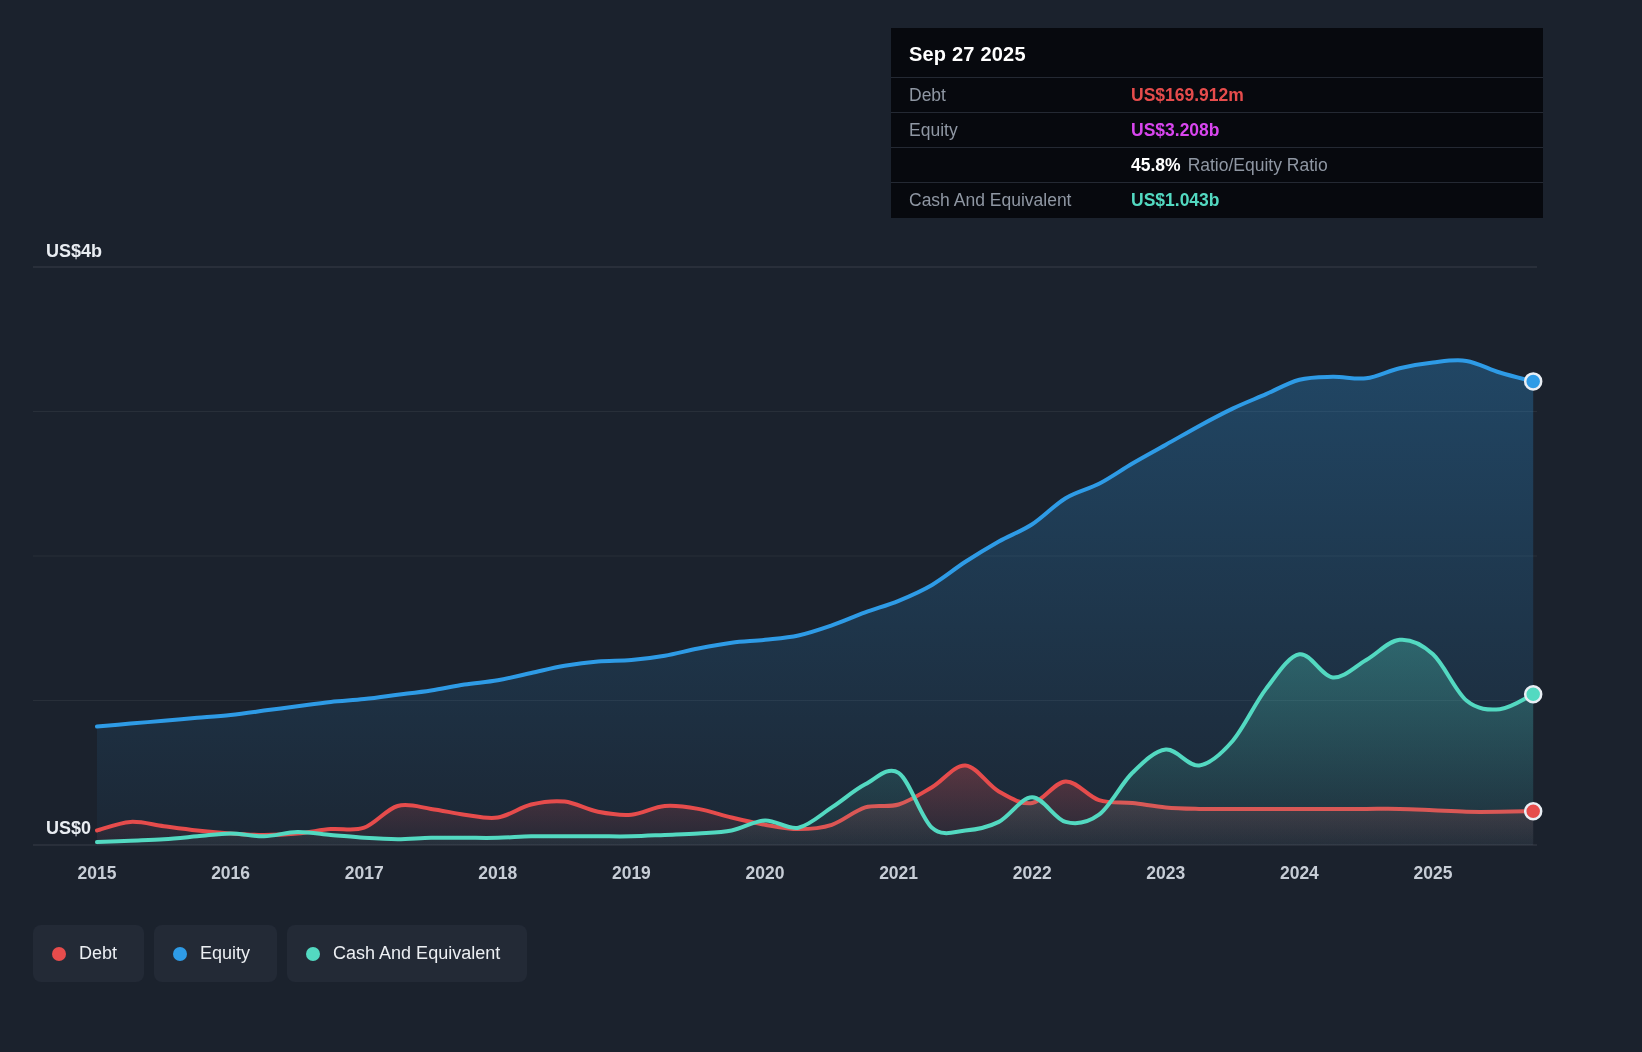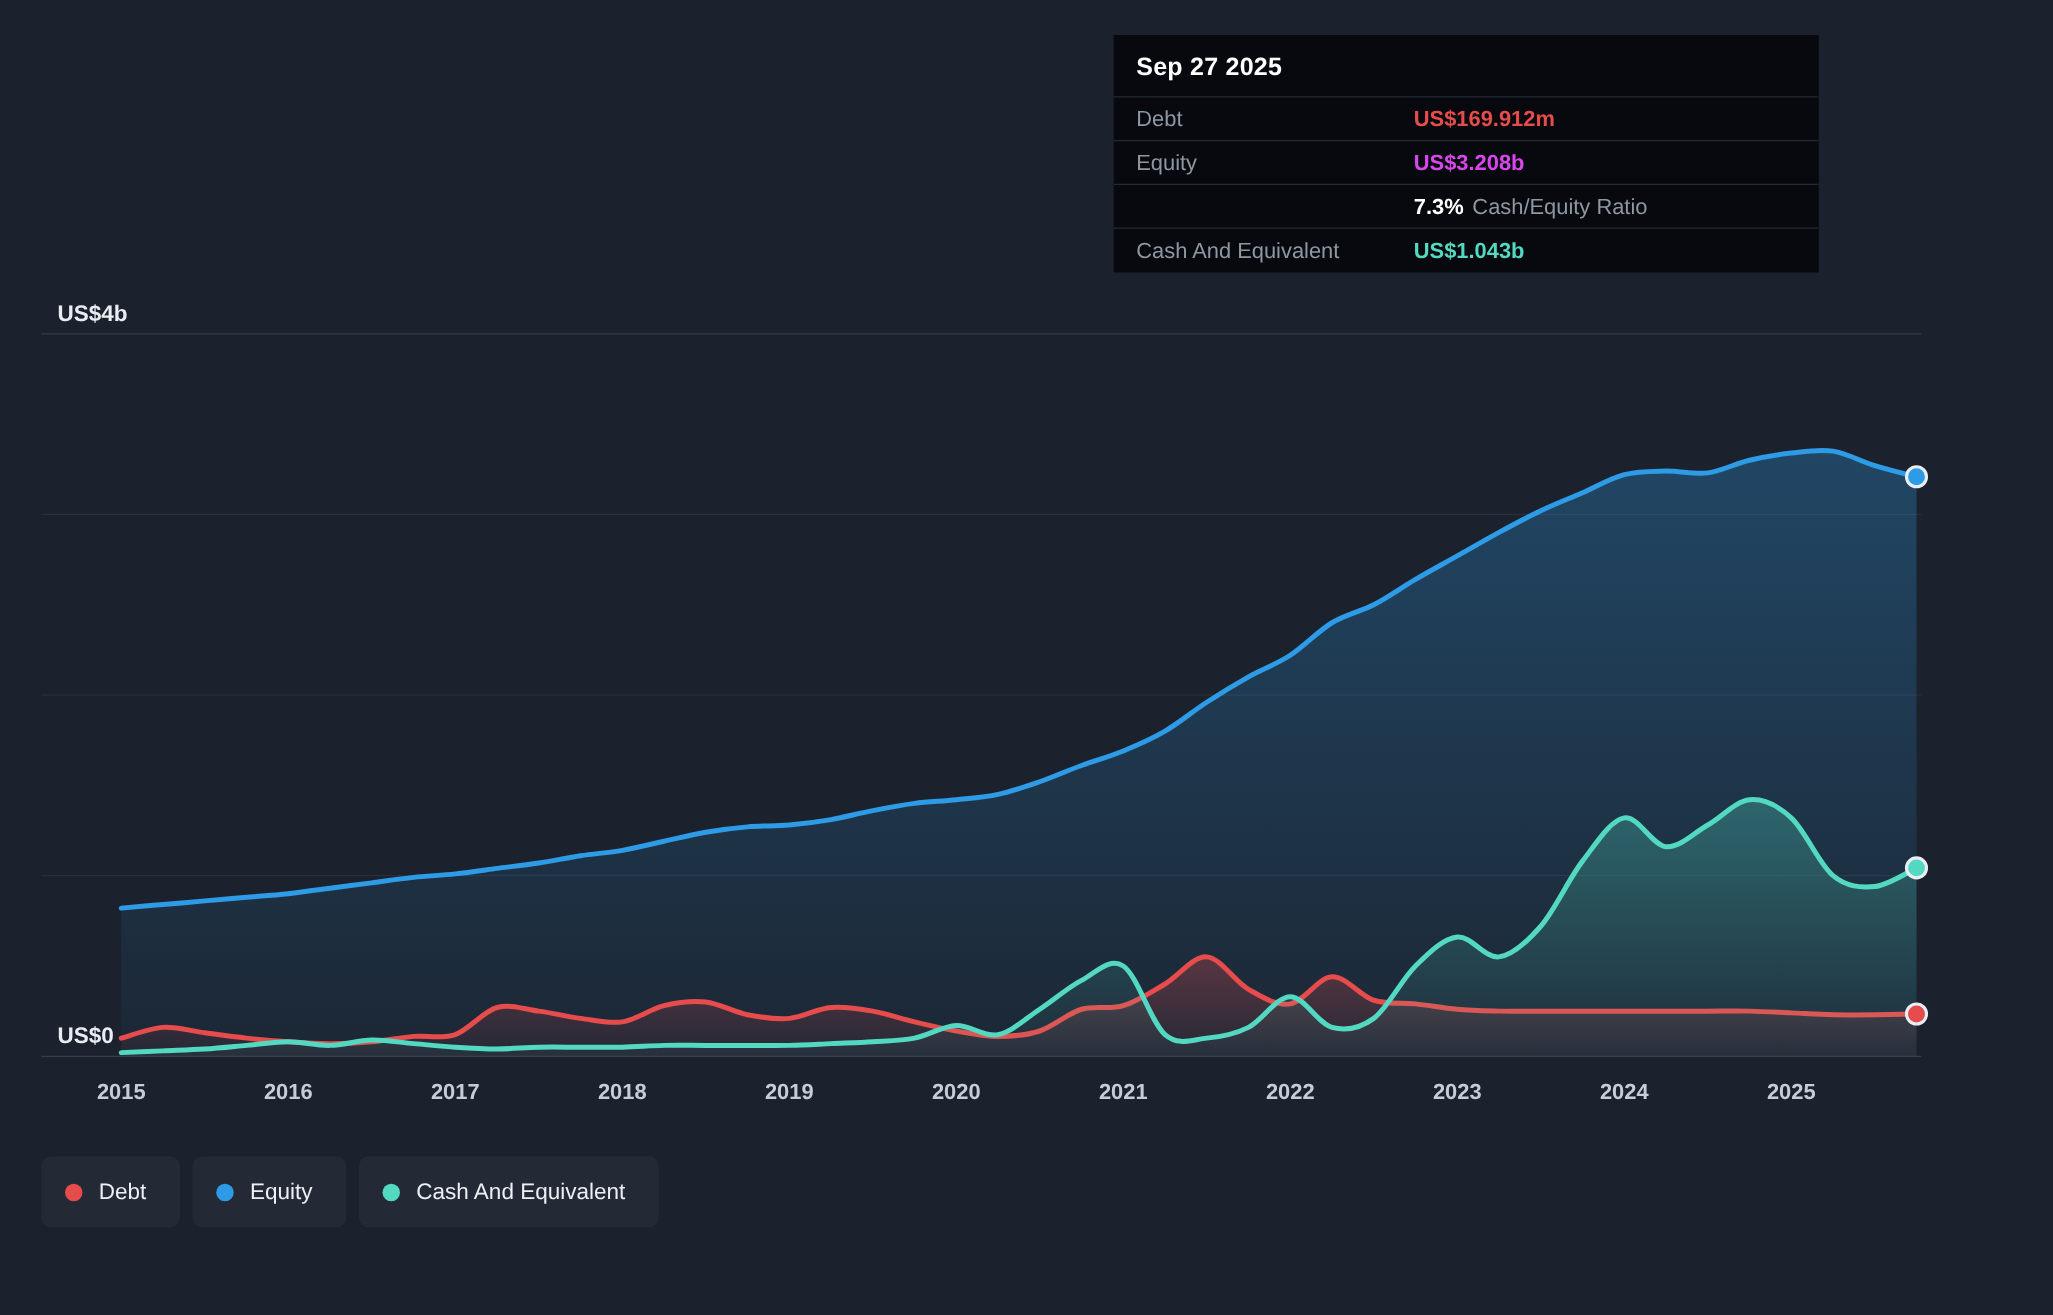--- a/index.html
+++ b/index.html
@@ -3,21 +3,21 @@
 <meta charset="utf-8">
 <style>
   *{margin:0;padding:0;box-sizing:border-box}
   html,body{width:1642px;height:1052px;background:#1b222d;overflow:hidden;
             font-family:"Liberation Sans",sans-serif;}
   #page{position:relative;width:1642px;height:1052px;background:#1b222d;}
   #chart-svg{position:absolute;left:0;top:0;}
   #chart-svg text{font-family:"Liberation Sans",sans-serif;}
 
   
-  .tooltip{position:absolute;left:891px;top:28px;width:564px;background:#07090e;z-index:5;}
+  .tooltip{position:absolute;left:891px;top:28px;width:652px;background:#07090e;z-index:5;}
   .tt-title{padding:15px 18px 11px;font-size:20px;font-weight:700;color:#ffffff;
             border-bottom:1px solid #242933;letter-spacing:.2px;}
   .tt-row{display:flex;align-items:center;height:35px;padding:0 18px;}
   .tt-row.bordered{border-bottom:1px solid #242933;}
   .tt-label{width:222px;flex:none;font-size:17.5px;color:#8f97a3;}
   .tt-value{font-size:17.5px;font-weight:700;}
   .tt-ratio-bold{color:#ffffff;font-weight:700;font-size:17.5px;}
   .tt-ratio-label{color:#8f97a3;font-weight:400;font-size:17.5px;margin-left:7px;}
 
   
@@ -82,21 +82,21 @@
       <span class="tt-label">Debt</span>
       <span class="tt-value" style="color: rgb(230, 76, 76);">US$169.912m</span>
     </div>
     <div class="tt-row bordered">
       <span class="tt-label">Equity</span>
       <span class="tt-value" style="color: #d946ef;">US$3.208b</span>
     </div>
     <div class="tt-row bordered">
       <span class="tt-label"></span>
       <span>
-        <span class="tt-ratio-bold">7.3%</span><span class="tt-ratio-label">Cash/Equity Ratio</span>
+        <span class="tt-ratio-bold">45.8%</span><span class="tt-ratio-label">Ratio/Equity Ratio</span>
       </span>
     </div>
     <div class="tt-row">
       <span class="tt-label">Cash And Equivalent</span>
       <span class="tt-value" style="color: rgb(83, 217, 193);">US$1.043b</span>
     </div>
   </div>
 
   <div id="legend">
       <div class="pill">

